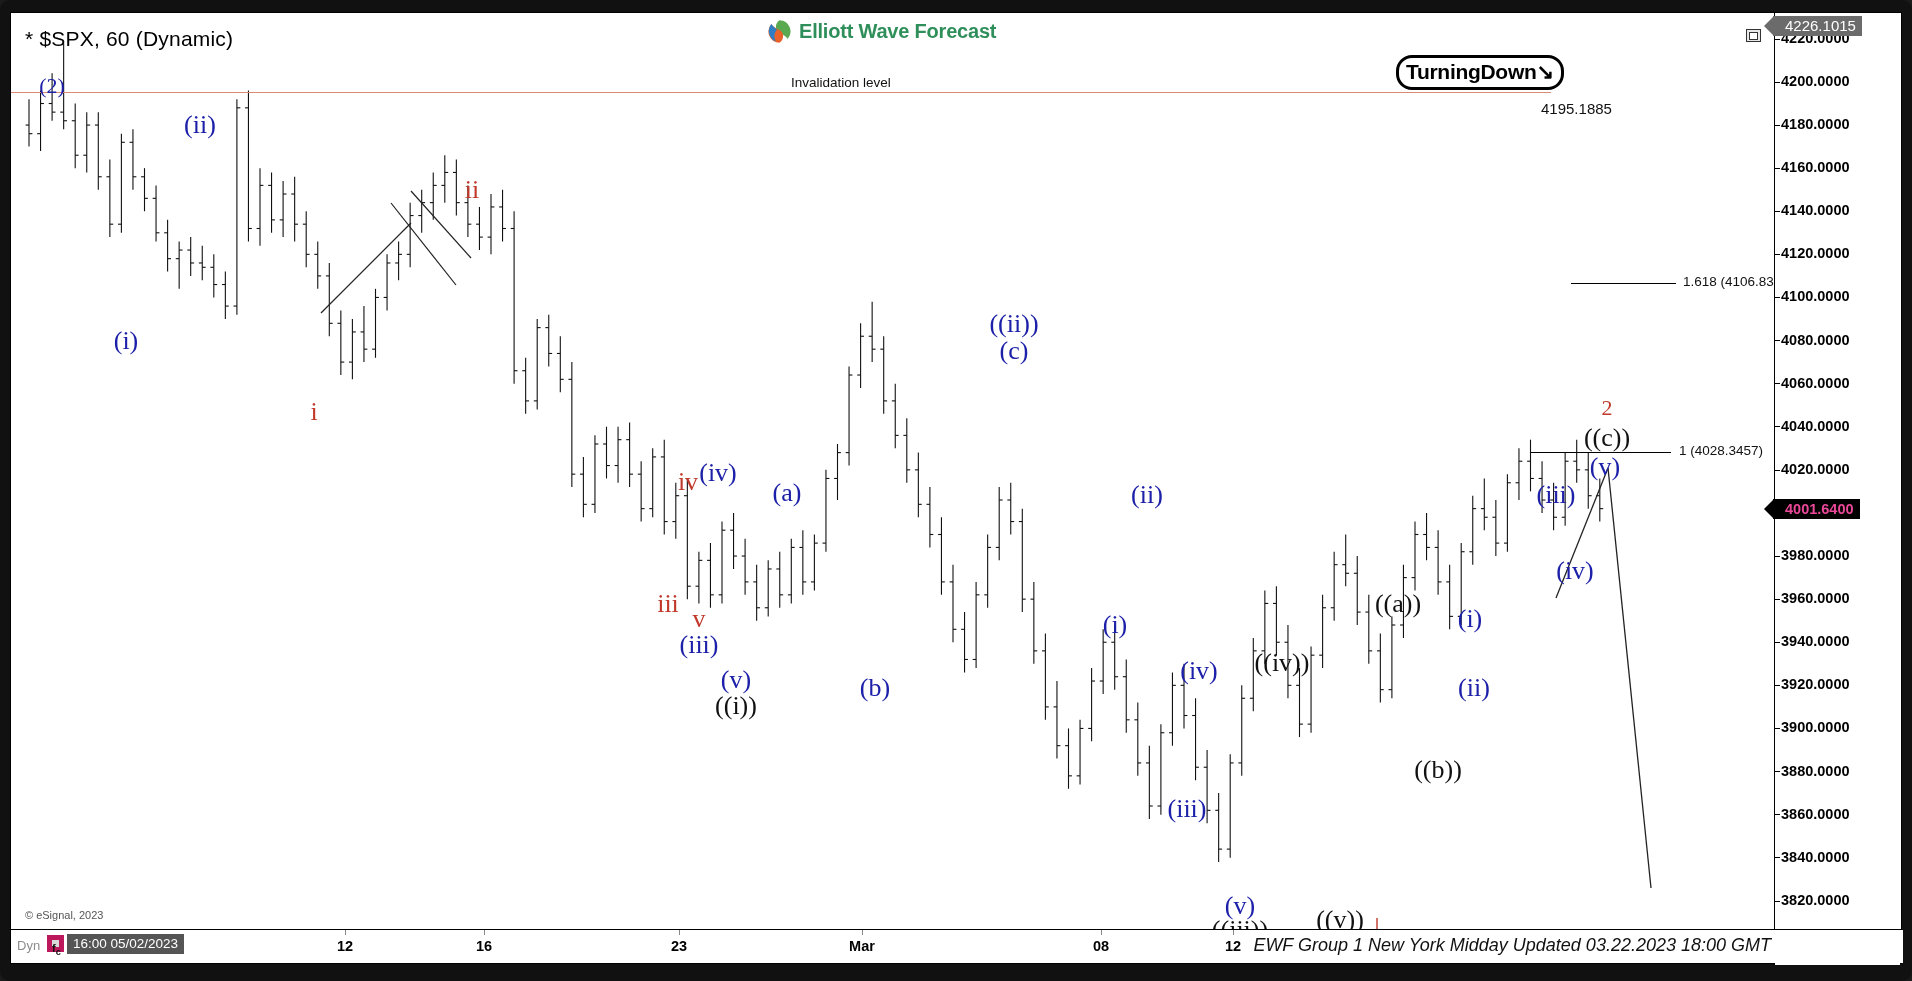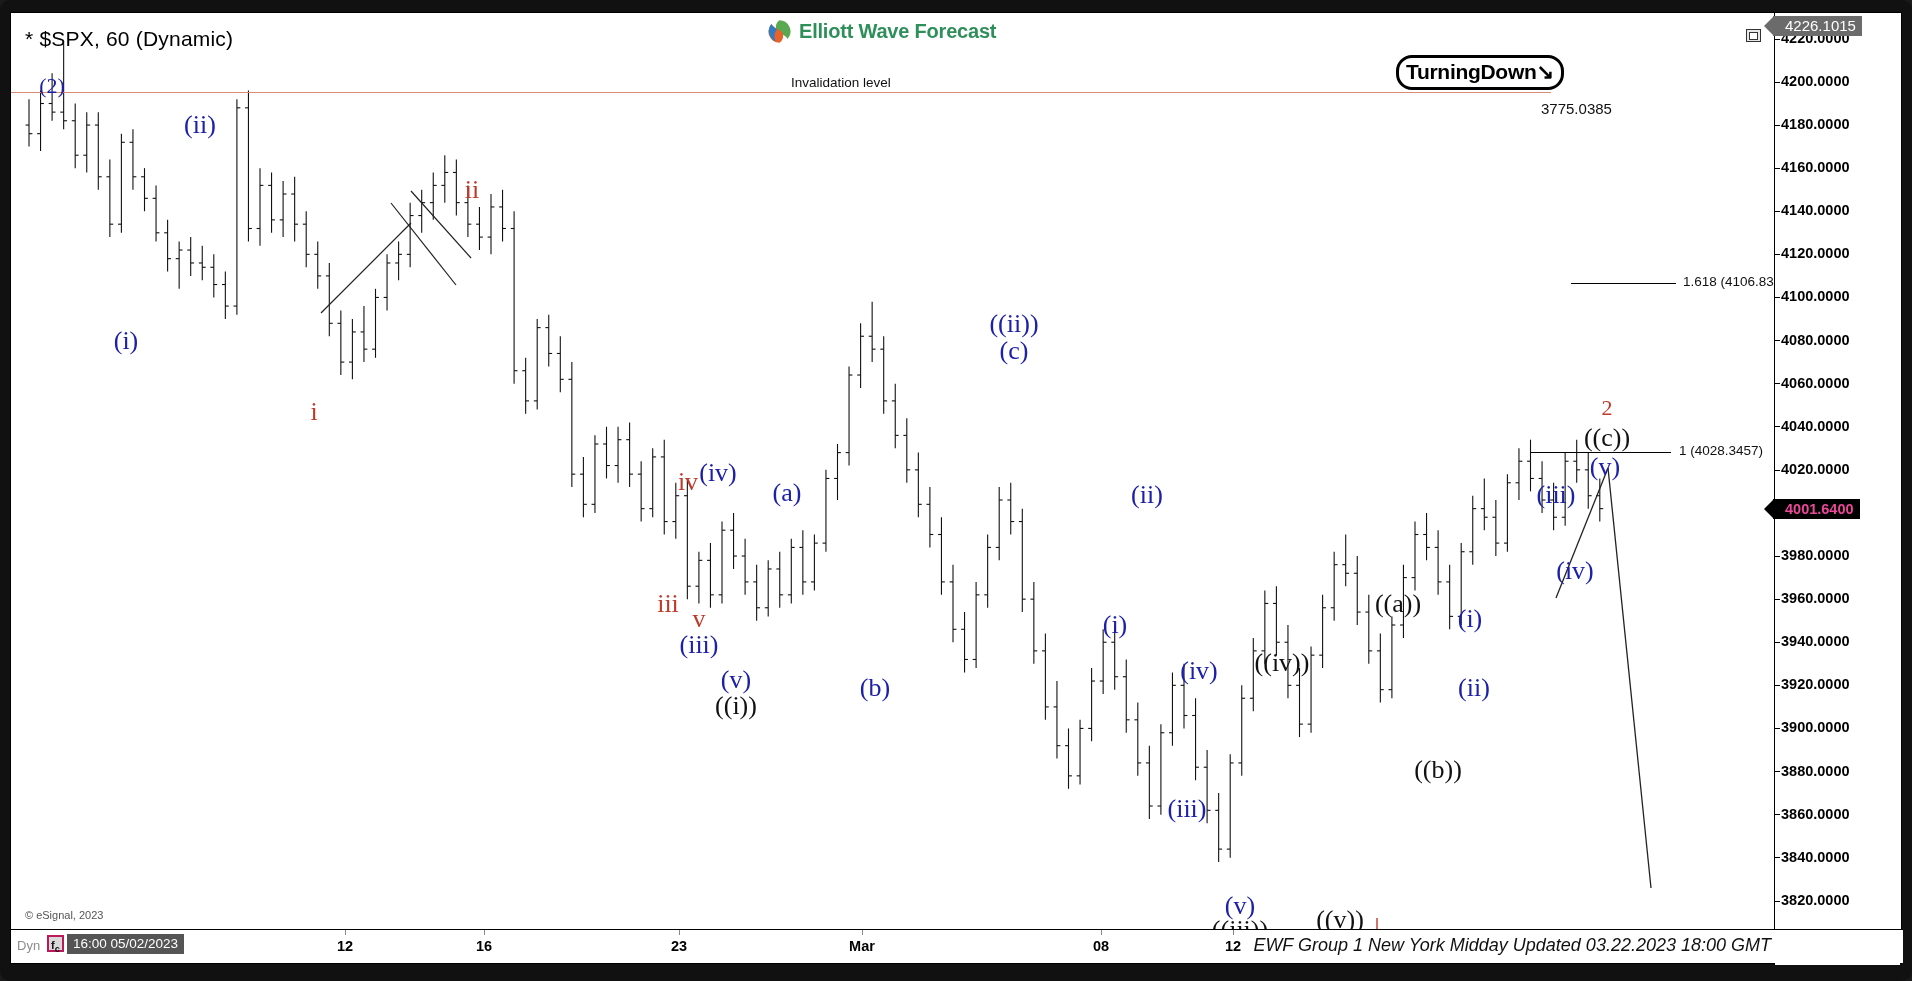--- a/index.html
+++ b/index.html
@@ -97,21 +97,21 @@
   .time-gridtick {
     position: absolute; top: 0; width: 1px; height: 5px; background: #888;
   }
   .dyn-label {
     position: absolute; left: 6px; top: 8px;
     font-size: 13px; color: #8d8d8d;
   }
   .dyn-icon {
     position: absolute; left: 36px; top: 5px;
     width: 17px; height: 17px;
-    background: #d9d9d9; border: 2px solid #be185d;
+    background: #d9d9d9; border: 5px solid #be185d;
     font-size: 11px; font-weight: bold; color: #111;
     text-align: center; line-height: 16px;
   }
   .cursor-time {
     position: absolute; left: 56px; top: 4px;
     height: 20px; line-height: 20px; padding: 0 6px;
     background: #555; color: #fff;
     font-size: 13.5px; white-space: nowrap;
   }
   .esignal {
@@ -905,21 +905,21 @@
         <line x1="380" y1="190" x2="445" y2="272" stroke="#222" stroke-width="1.2"></line>
         <line x1="400" y1="178" x2="460" y2="245" stroke="#222" stroke-width="1.2"></line>
         <line x1="310" y1="300" x2="400" y2="210" stroke="#222" stroke-width="1.2"></line>
 
         <line x1="1597" y1="455" x2="1640" y2="875" stroke="#222" stroke-width="1.3"></line>
         <line x1="1597" y1="455" x2="1545" y2="585" stroke="#222" stroke-width="1.3"></line>
       </svg>
 
       <div class="invalidation-line" id="invalidation-line" style="top: 79.3262px;"></div>
       <div class="invalidation-label" id="invalidation-label" style="left: 780px; top: 62.3262px;">Invalidation level</div>
-      <div class="invalidation-price" id="invalidation-price" style="left: 1530px; top: 87.3262px;">3775.0385</div>
+      <div class="invalidation-price" id="invalidation-price" style="left: 1530px; top: 87.3262px;">4195.1885</div>
 
       <div class="turning-badge" id="turning-badge" style="left: 1385px; top: 42.3262px; border-radius: 16px;">TurningDown↘</div>
 
       <div class="fib-line" id="fib1618-line" style="left: 1560px; width: 105px; top: 269.729px;"></div>
       <div class="fib-label" id="fib1618-label" style="left: 1672px; top: 260.729px;">1.618 (4106.8318)</div>
 
       <div class="fib-line" id="fib1-line" style="left: 1520px; width: 140px; top: 438.861px;"></div>
       <div class="fib-label" id="fib1-label" style="left: 1668px; top: 429.861px;">1 (4028.3457)</div>
 
       <div id="wave-layer">

